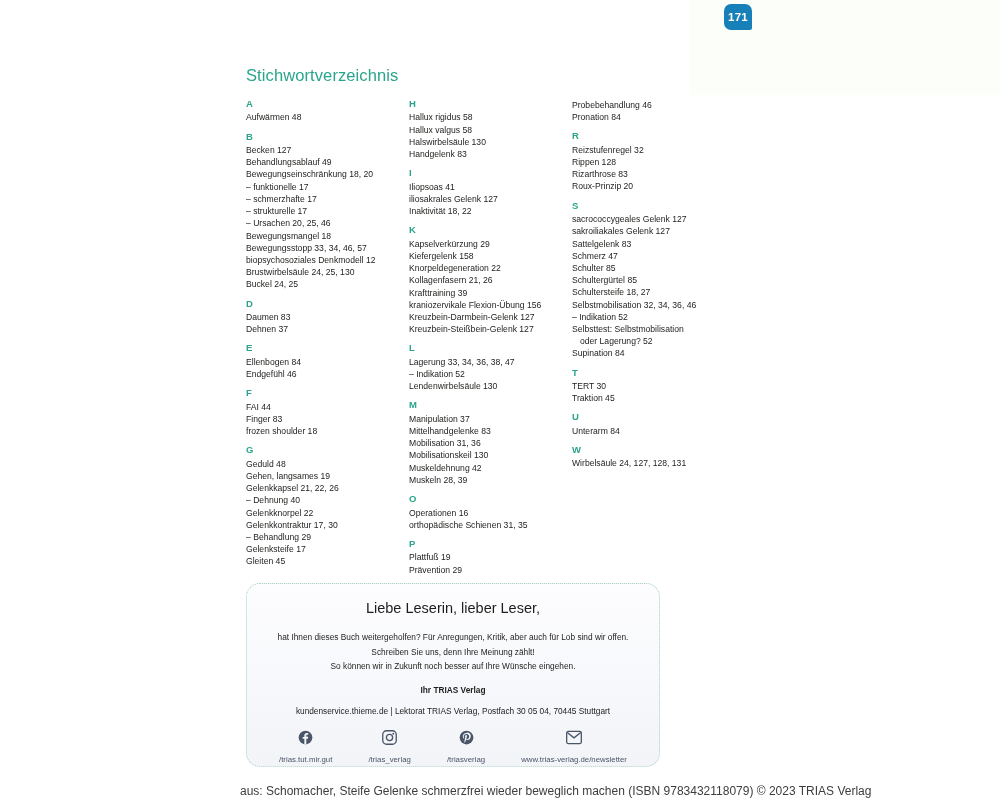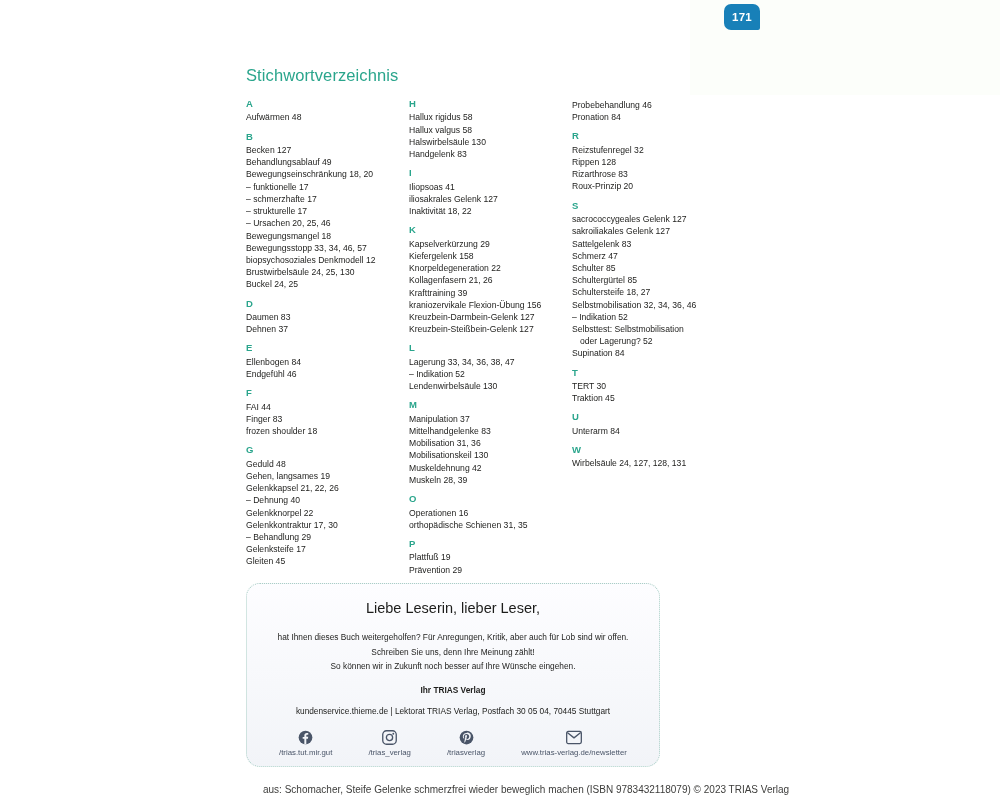--- a/index.html
+++ b/index.html
@@ -21,21 +21,21 @@
     width: 310px;
     height: 95px;
     background: #fcfefa;
     pointer-events: none;
   }
   
   .page-badge {
     position: absolute;
     top: 4px;
     left: 724px;
-    width: 36px;
+    width: 28px;
     height: 26px;
     background: #1880b8;
     border-radius: 7px 7px 2px 7px;
     color: #ffffff;
     font-size: 11.5px;
     font-weight: bold;
     letter-spacing: 0.2px;
     display: flex;
     align-items: center;
     justify-content: center;
@@ -123,33 +123,33 @@
     margin-top: 14px;
     display: flex;
     justify-content: space-around;
     align-items: flex-start;
     padding: 0 14px;
   }
   .social {
     display: flex;
     flex-direction: column;
     align-items: center;
-    gap: 3px;
+    gap: 10px;
   }
   .social svg { display: block; }
   .social-label {
     font-size: 7.8px;
     color: #4a5568;
   }
   
   .footer {
     position: absolute;
-    left: 263px;
+    left: 240px;
     top: 784px;
-    font-size: 10px;
+    font-size: 12px;
     color: #3d3d3b;
     white-space: nowrap;
   }
 </style>
 </head>
 <body>
 
 <div class="page-tint"></div>
 
 <div class="page-badge">171</div>

